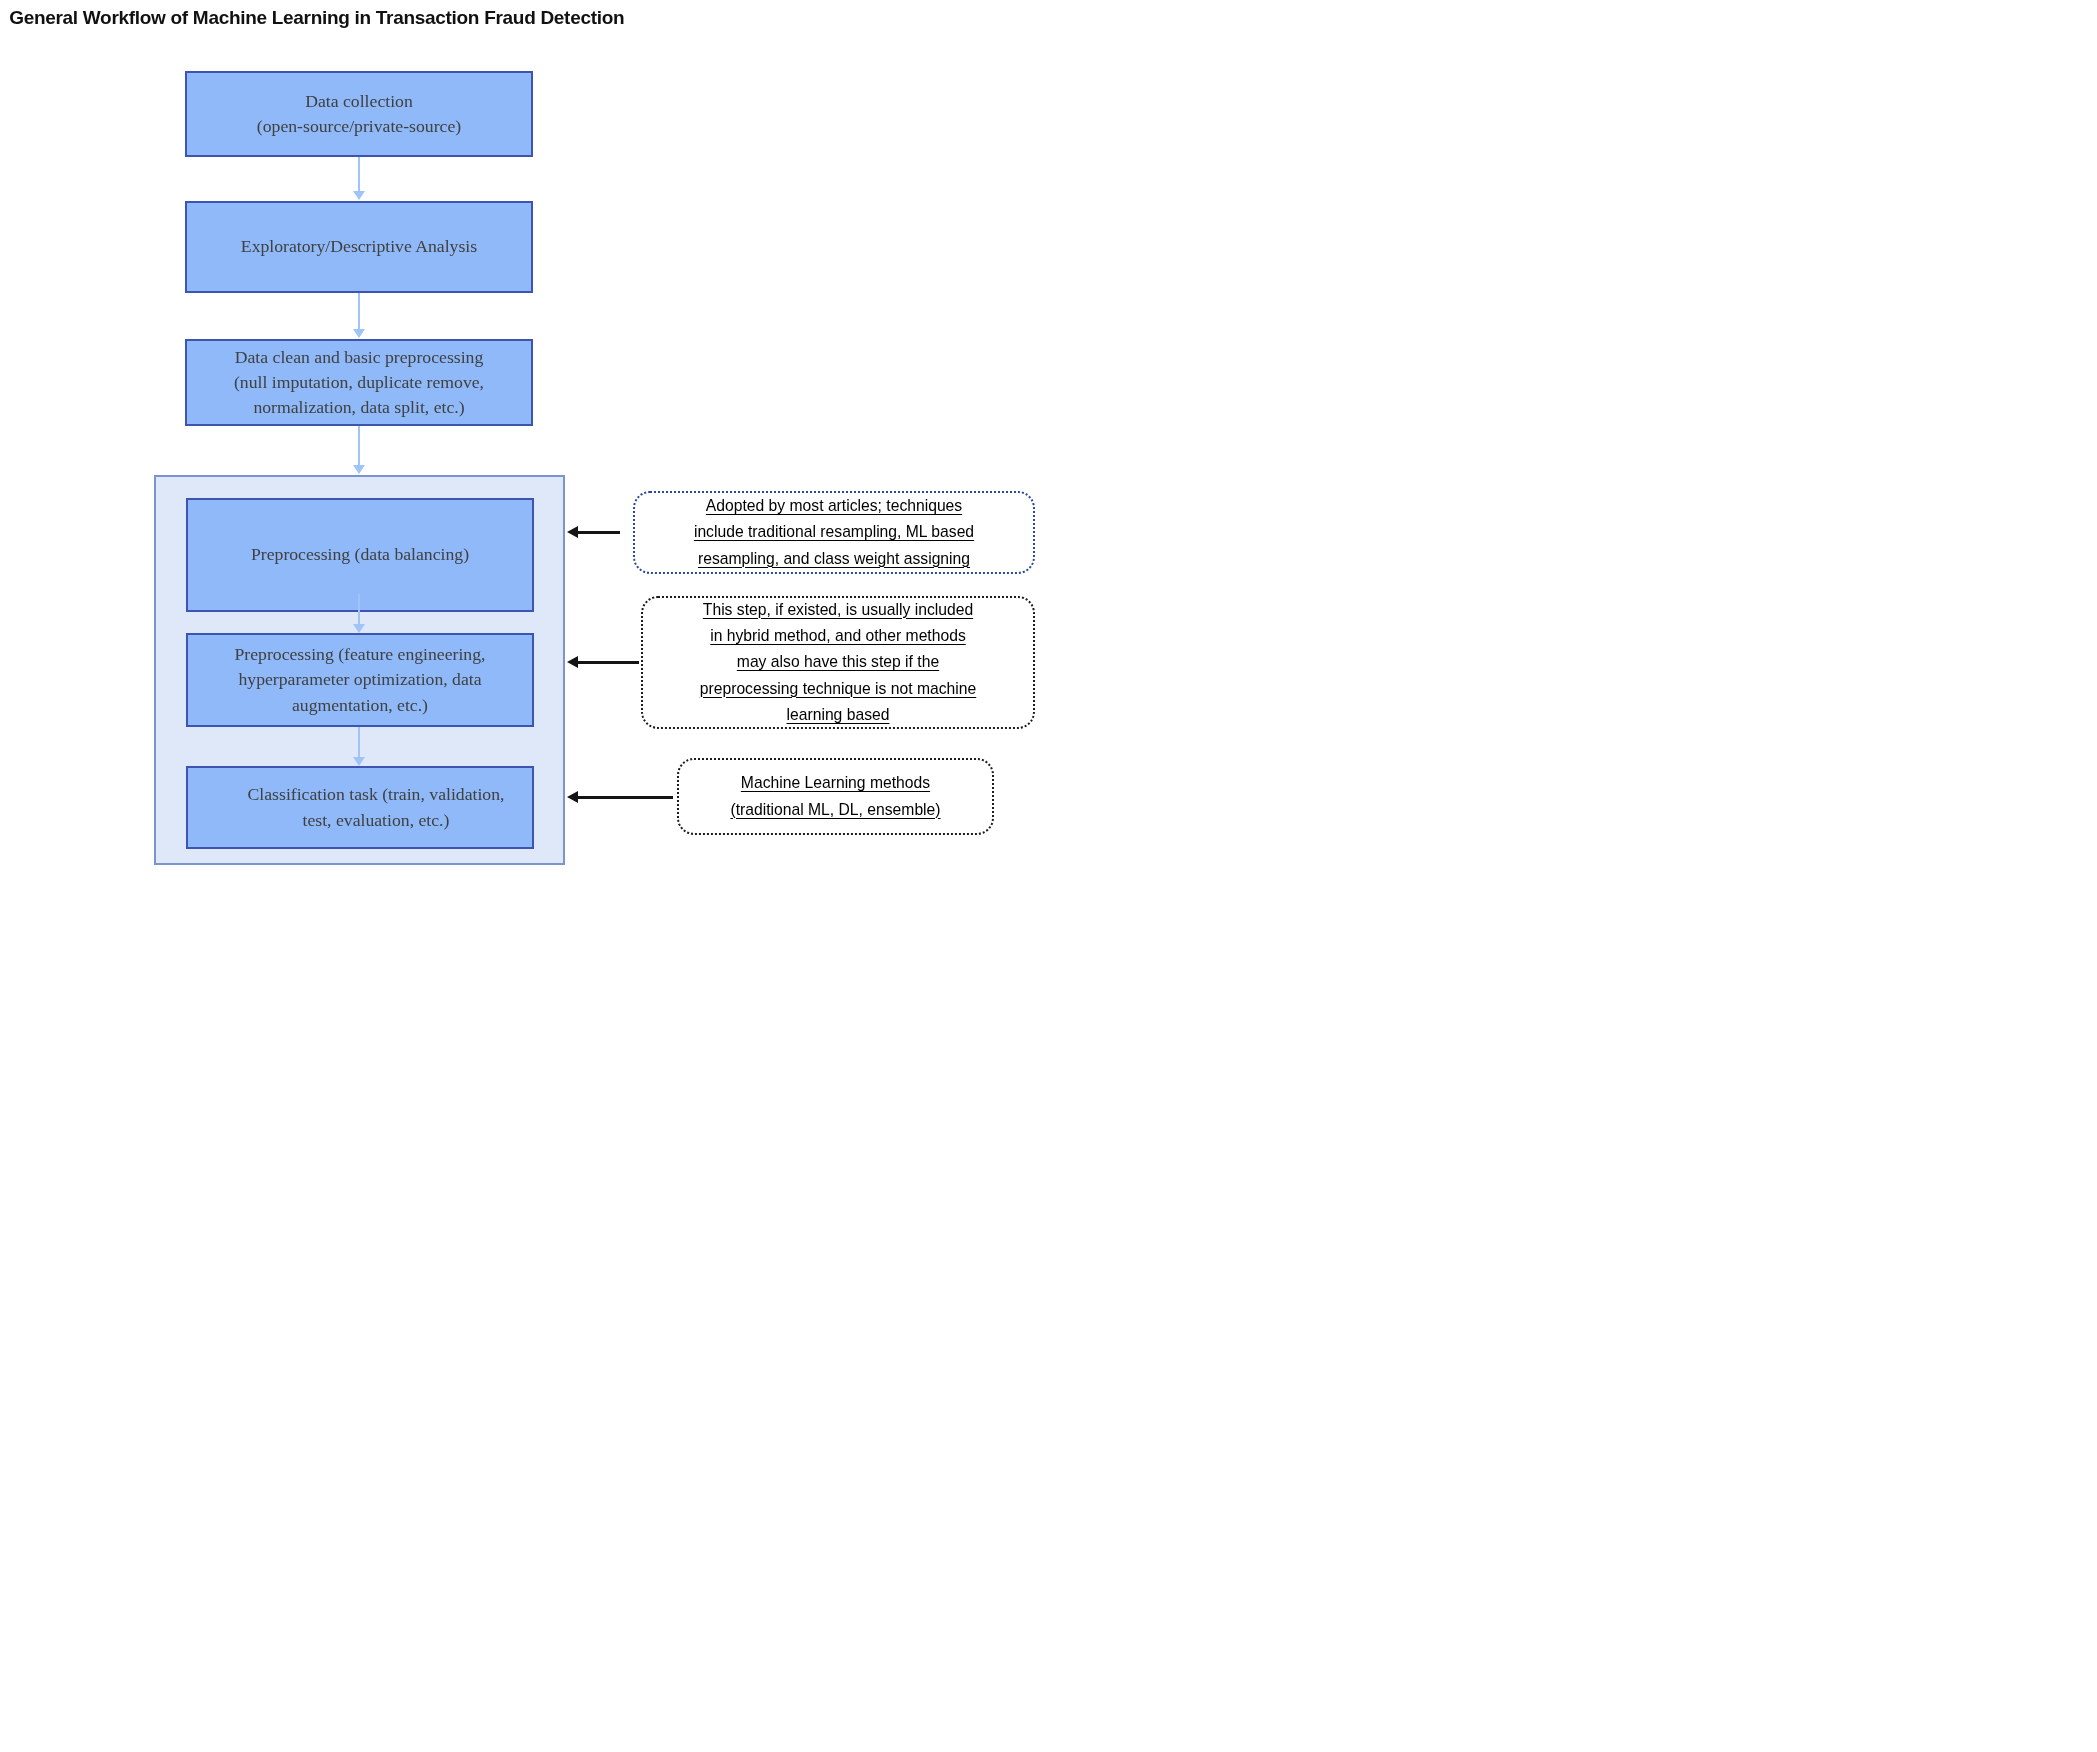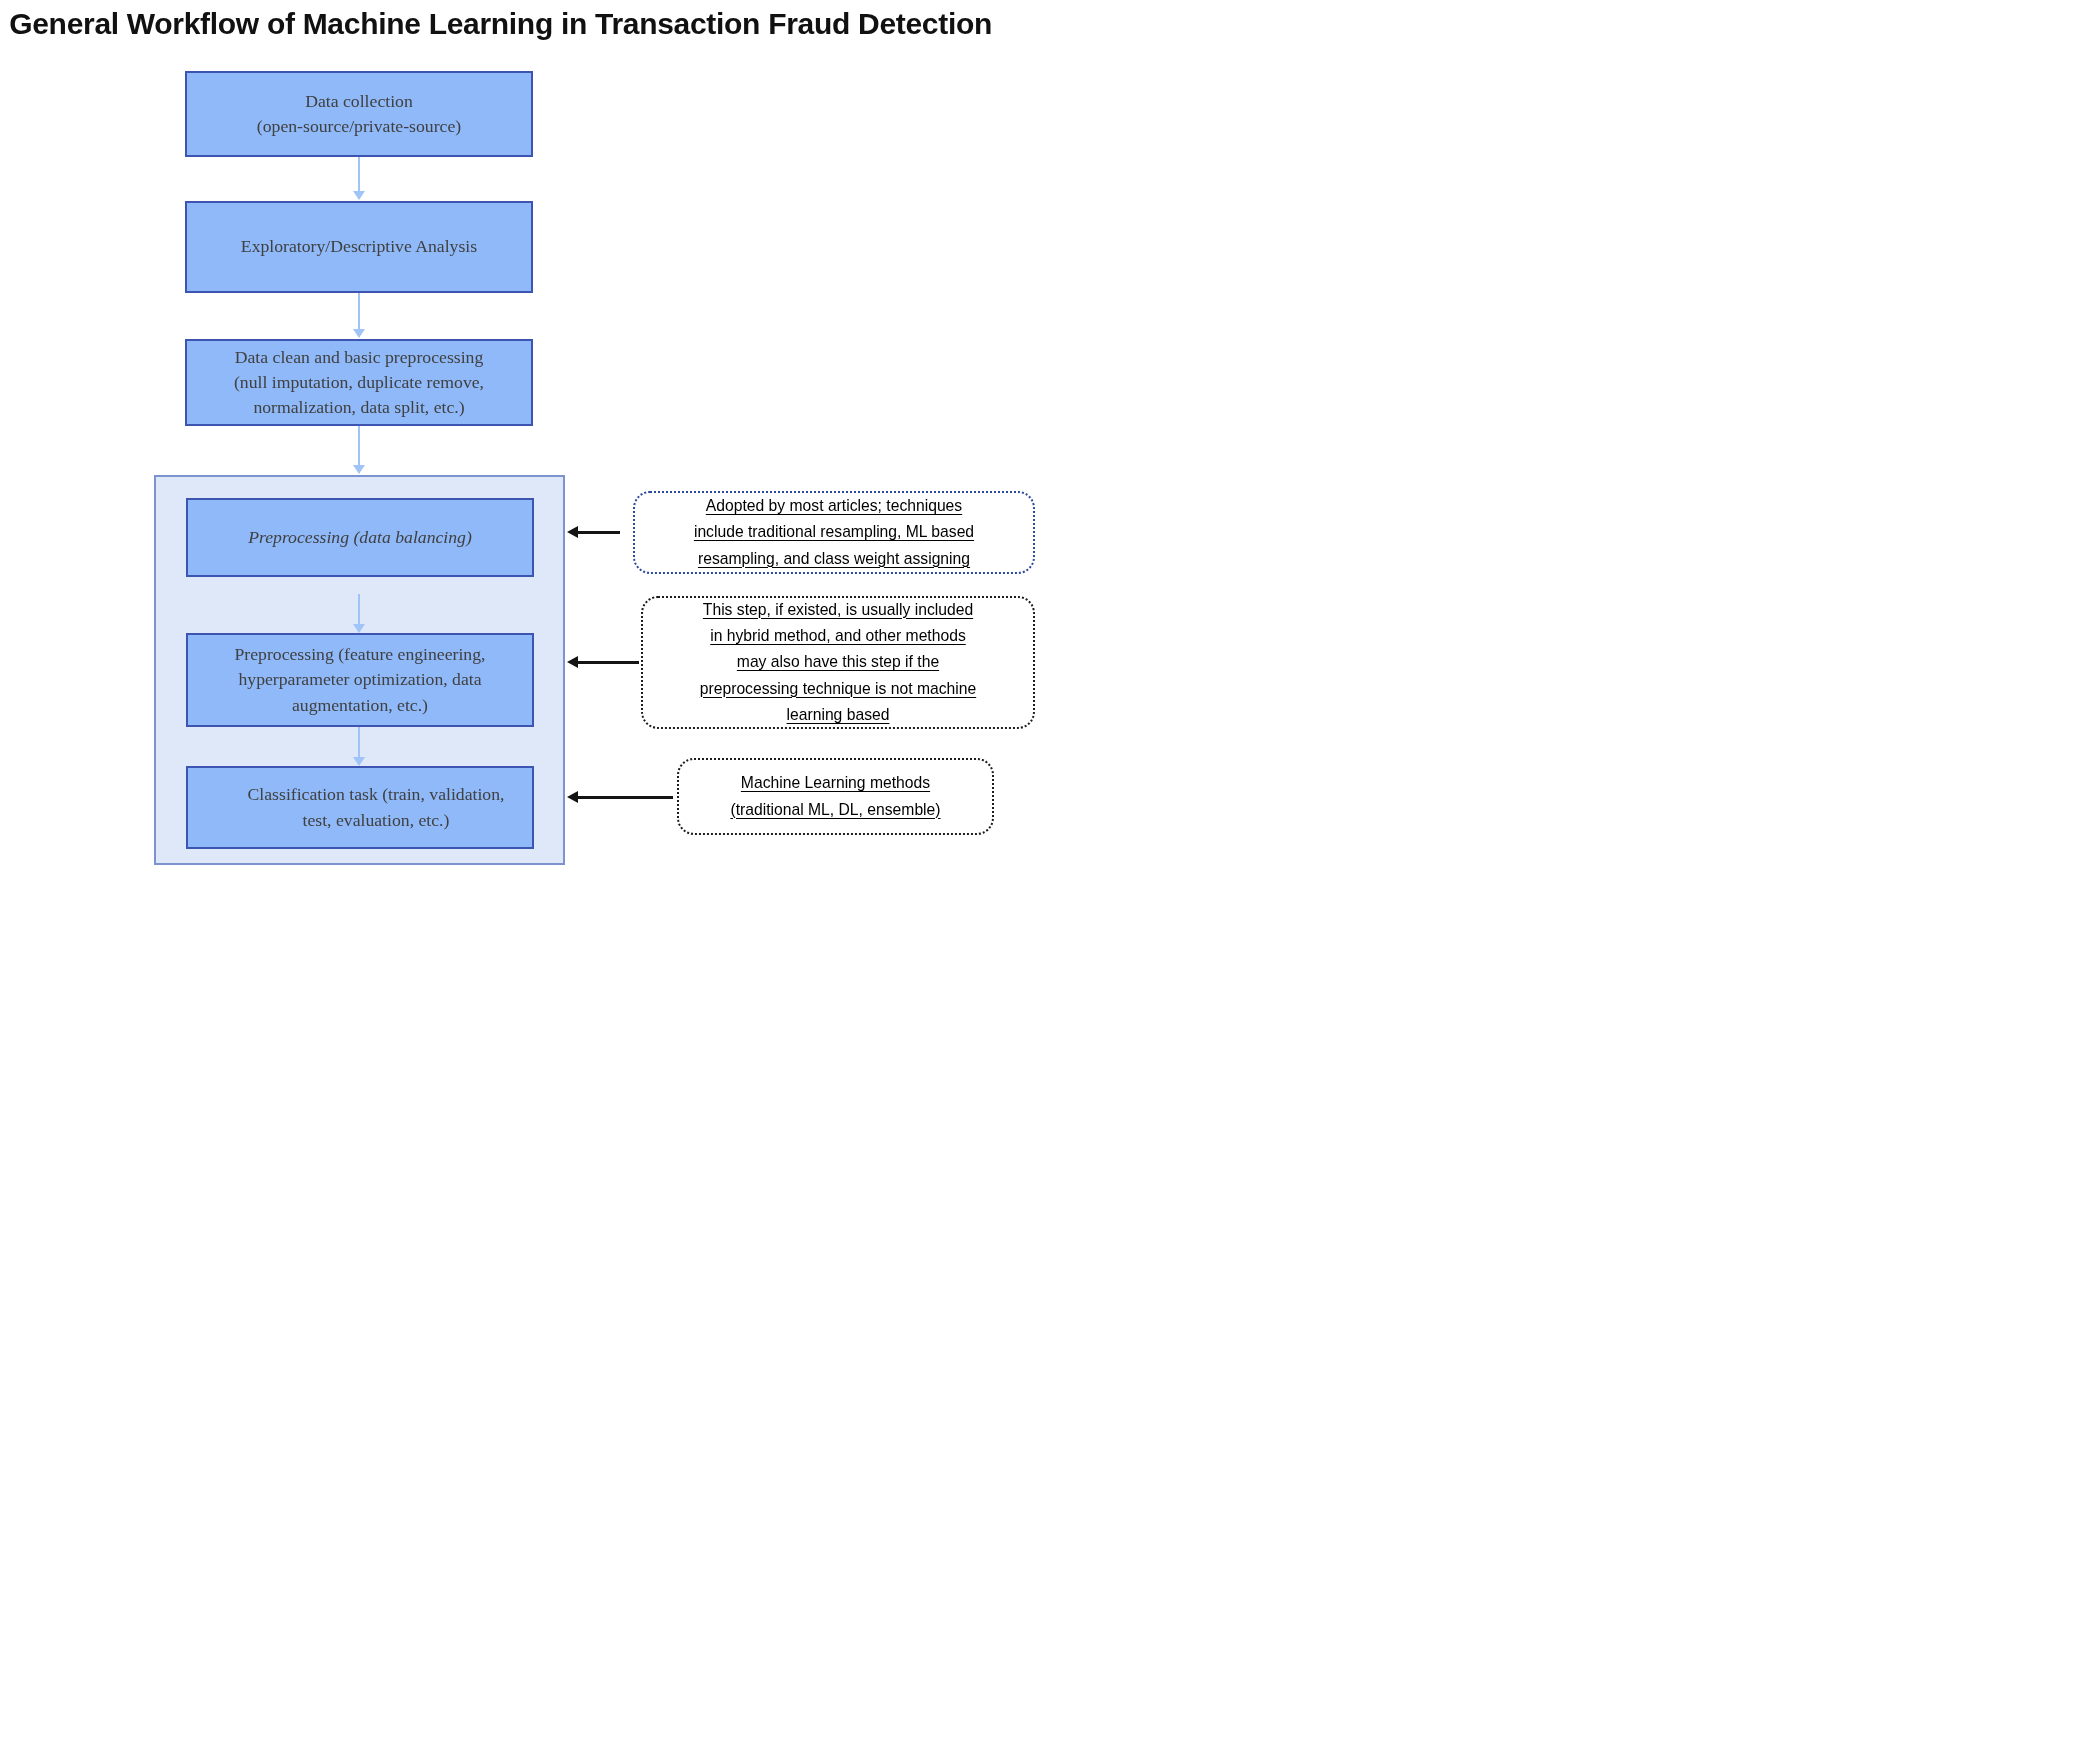--- a/index.html
+++ b/index.html
@@ -11,21 +11,21 @@
     font-family: "Liberation Sans", sans-serif;
     overflow: hidden;
   }
 
   
   .title {
     position: absolute;
     left: 9.2px;
     top: 6.6px;
     width: 1033px;
-    font-size: 30px;
+    font-size: 19px;
     font-weight: 700;
     letter-spacing: -0.3px;
     color: #111111;
     white-space: nowrap;
   }
 
   
   .flow-box {
     position: absolute;
     left: 185px;
@@ -42,21 +42,21 @@
     font-family: "Liberation Serif", serif;
     font-size: 17.7px;
     line-height: 1.42;
     color: #404040;
     white-space: pre-line;
     padding: 0 6.6px;
   }
   .pos-step1 { top: 71px;  height: 86px; }
   .pos-step2 { top: 201px;  height: 92px; }
   .pos-step3 { top: 339px;  height: 87px; }
-  .pos-step4 { top: 498px;  height: 79px; left: 186px; font-style: italic; }
+  .pos-step4 { top: 498px;  height: 114px; left: 186px; }
   .pos-step5 { top: 633px;  height: 94px; left: 186px; }
   .pos-step6 { top: 766px; height: 83px; left: 186px; padding-left: 32px; }
 
   
   .group-box {
     position: absolute;
     left: 154px;
     top: 475px;
     width: 411px;
     height: 390px;

